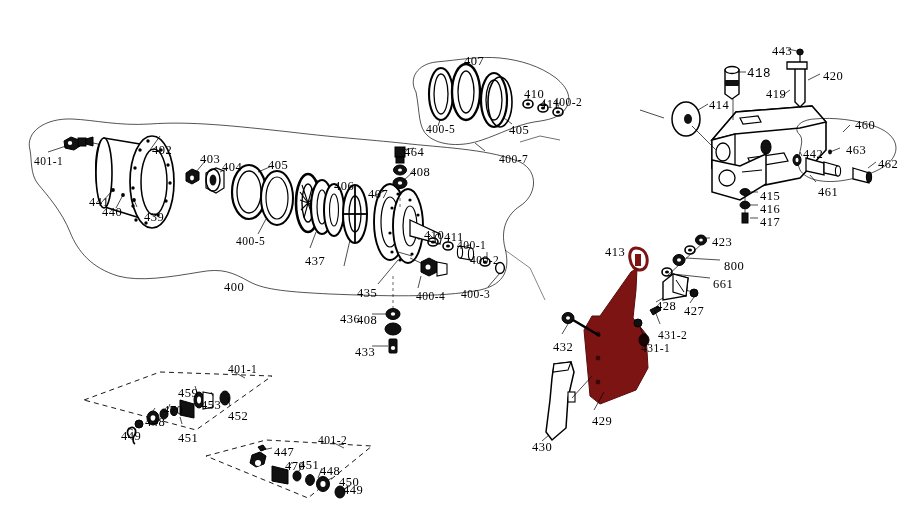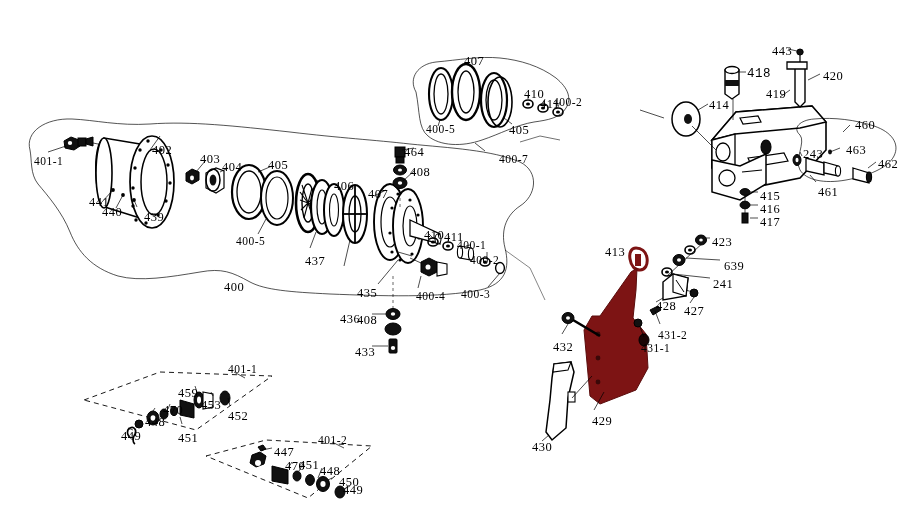--- a/index.html
+++ b/index.html
@@ -452,30 +452,30 @@
       <div class="lbl" style="left: 524px; top: 88px;">410</div>
       <div class="lbl" style="left: 540px; top: 98px;">411</div>
       <div class="lbl sm" style="left: 553px; top: 97px;">400-2</div>
       <div class="lbl sm" style="left: 485px; top: 154px; margin-left: 14px;">400-7</div>
       <div class="lbl" style="left: 772px; top: 45px;">443</div>
       <div class="lbl" style="left: 823px; top: 70px;">420</div>
       <div class="lbl" style="left: 747px; top: 68px; font-family: Liberation Mono, monospace;">418</div>
       <div class="lbl" style="left: 766px; top: 88px;">419</div>
       <div class="lbl" style="left: 709px; top: 99px;">414</div>
       <div class="lbl" style="left: 855px; top: 119px;">460</div>
-      <div class="lbl" style="left: 803px; top: 148px;">243</div>
+      <div class="lbl" style="left: 803px; top: 148px;">442</div>
       <div class="lbl" style="left: 846px; top: 144px;">463</div>
       <div class="lbl" style="left: 878px; top: 158px;">462</div>
       <div class="lbl" style="left: 818px; top: 186px;">461</div>
       <div class="lbl" style="left: 760px; top: 190px;">415</div>
       <div class="lbl" style="left: 760px; top: 203px;">416</div>
       <div class="lbl" style="left: 760px; top: 216px;">417</div>
       <div class="lbl" style="left: 712px; top: 236px;">423</div>
-      <div class="lbl" style="left: 724px; top: 260px;">639</div>
-      <div class="lbl" style="left: 713px; top: 278px;">241</div>
+      <div class="lbl" style="left: 724px; top: 260px;">800</div>
+      <div class="lbl" style="left: 713px; top: 278px;">661</div>
       <div class="lbl" style="left: 656px; top: 300px;">428</div>
       <div class="lbl" style="left: 684px; top: 305px;">427</div>
       <div class="lbl" style="left: 605px; top: 246px;">413</div>
       <div class="lbl sm" style="left: 658px; top: 330px;">431-2</div>
       <div class="lbl sm" style="left: 641px; top: 343px;">431-1</div>
       <div class="lbl" style="left: 553px; top: 341px;">432</div>
       <div class="lbl" style="left: 592px; top: 415px;">429</div>
       <div class="lbl" style="left: 532px; top: 441px;">430</div>
       <div class="lbl sm" style="left: 228px; top: 364px;">401-1</div>
       <div class="lbl" style="left: 201px; top: 399px;">453</div>

